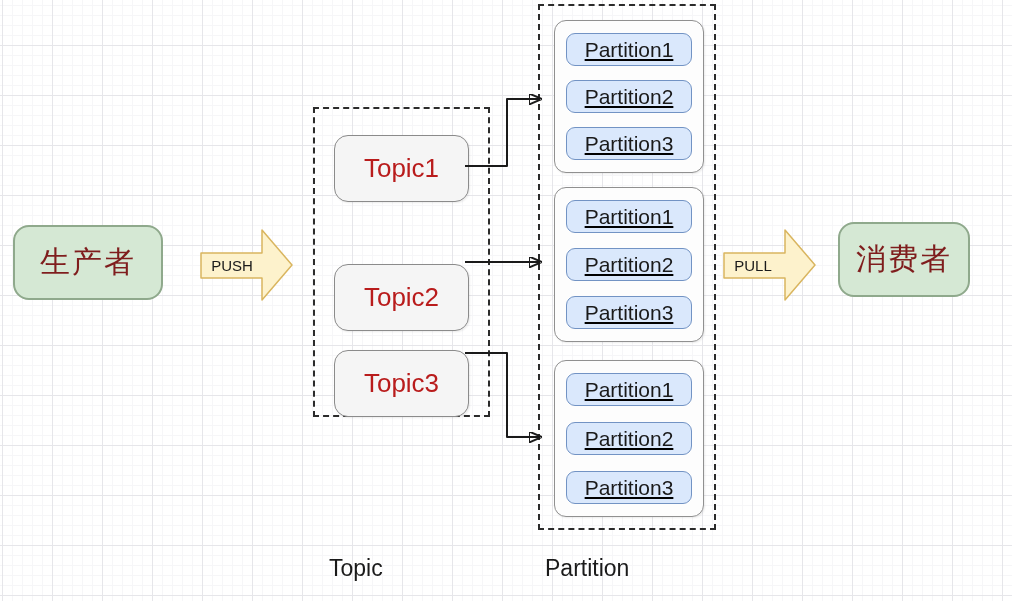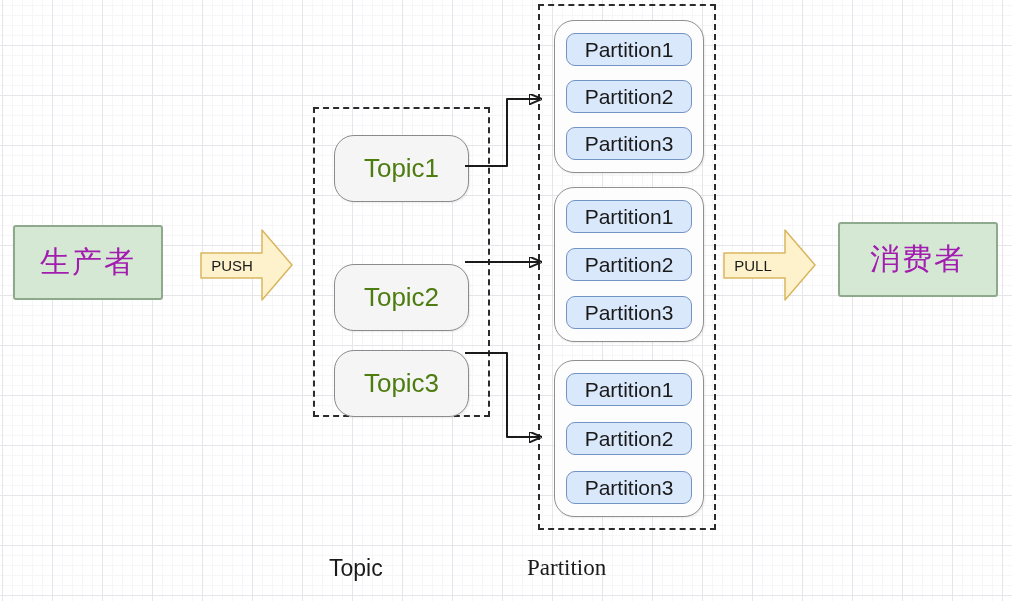--- a/index.html
+++ b/index.html
@@ -14,52 +14,53 @@
       linear-gradient(90deg, #e6e6ea 1px, transparent 1px),
       linear-gradient(#f6f6f8 1px, transparent 1px),
       linear-gradient(90deg, #f6f6f8 1px, transparent 1px);
     background-size:50px 50px,50px 50px,10px 10px,10px 10px;
     background-position:2px 45px,2px 45px,2px 5px,2px 5px;
   }
   .node{position:absolute;display:flex;align-items:center;justify-content:center;box-sizing:border-box;}
   .green-box{
     background:#d5e8d4;
     border:2px solid #8fa98c;
-    border-radius:3px;
-    font-size:30px;color:#a21caf;
+    border-radius:16px;
+    font-size:30px;color:#7f1d1d;
     letter-spacing:2px;
   }
   .producer{left:13px;top:225px;width:150px;height:75px;}
-  .consumer{left:838px;top:222px;width:160px;height:75px;}
+  .consumer{left:838px;top:222px;width:132px;height:75px;}
   .dashed-container{
     position:absolute;box-sizing:border-box;
     border:2px dashed #2b2b2b;
     background:transparent;
   }
   .topic-container{left:313px;top:107px;width:177px;height:310px;}
   .partition-container{left:538px;top:4px;width:178px;height:526px;}
   .topic-box{
     position:absolute;left:19px;width:133px;height:65px;
     background:#f5f5f5;
     border:1.5px solid #8b8b8b;
-    border-radius:20px;
+    border-radius:14px;
     display:flex;align-items:center;justify-content:center;
-    font-size:26px;color:#4d7c0f;
+    font-size:26px;color:#b91c1c;
     box-shadow:1px 1px 2px rgba(0,0,0,0.08);
   }
   .t1{top:26px;}.t2{top:123px;margin-top:32px;}.t3{top:213px;margin-top:28px;}
   .cluster{
     position:absolute;left:14px;width:150px;
     background:#fdfdfd;
     border:1.5px solid #909090;
-    border-radius:20px;
+    border-radius:12px;
     box-sizing:border-box;
     display:flex;flex-direction:column;justify-content:space-between;
     padding:12px 11px;
     box-shadow:1px 1px 2px rgba(0,0,0,0.08);
+    text-decoration:underline;
   }
   .c1{top:14px;height:153px;}
   .c2{top:181px;height:155px;}
   .c3{top:354px;height:157px;}
   .chip{
     height:33px;
     background:#dae8fc;
     border:1.5px solid #7293c4;
     border-radius:9px;
     box-sizing:border-box;
@@ -73,21 +74,21 @@
     font-family:"Liberation Sans", sans-serif;
     font-size:15px;fill:#1a1a1a;text-anchor:middle;
   }
   .connectors{position:absolute;left:0;top:0;pointer-events:none;}
   .connectors path{stroke:#1a1a1a;stroke-width:2;fill:none;stroke-linejoin:round;}
   .caption{
     position:absolute;top:555px;
     font-size:23px;color:#1a1a1a;text-align:left;
   }
   .caption-topic{left:329px;width:140px;}
-  .caption-partition{left:527px;width:160px;font-family:Liberation Serif, serif;}
+  .caption-partition{left:545px;width:160px;}
 </style>
 </head>
 <body>
 
 <div class="canvas">
 
   <div class="node green-box producer">
     <span>生产者</span>
   </div>
 

